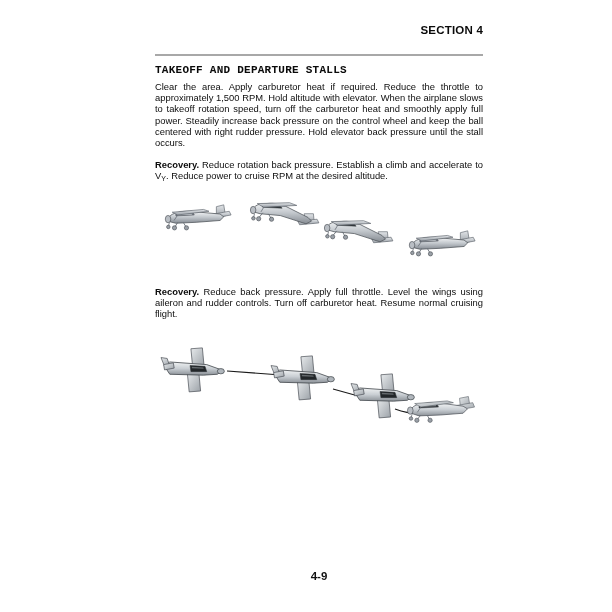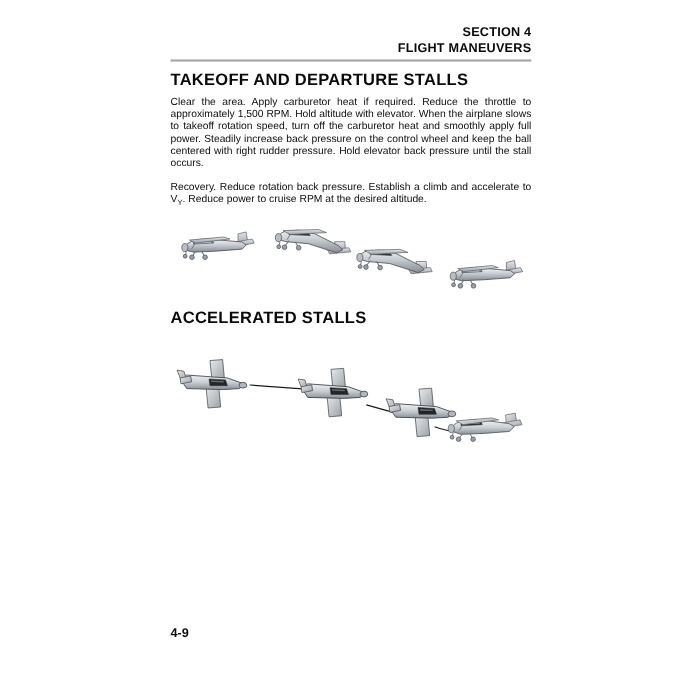--- a/index.html
+++ b/index.html
@@ -50,40 +50,41 @@
 
   
   .content {
     position: absolute;
     left: 155px;
     top: 64px;
     width: 328px;
   }
 
   .section-heading {
-    font-size: 15px;
+    font-size: 11px;
     font-weight: bold;
     letter-spacing: 0.25px;
     margin: 0 0 5px 0;
     color: #0a0a0a;
+    font-family: Liberation Mono, monospace;
   }
 
   p.body {
     font-size: 9.4px;
     line-height: 11.2px;
     text-align: justify;
     text-justify: inter-word;
     margin: 0;
     color: #0d0d0d;
   }
   p.body.gap {
     margin-top: 11px;
   }
   .lead {
-    font-weight: normal;
+    font-weight: bold;
   }
   .vspeed {
     white-space: nowrap;
   }
   .vspeed sub {
     font-size: 7px;
     vertical-align: baseline;
     position: relative;
     top: 2px;
   }
@@ -105,36 +106,35 @@
     margin-top: 18px;
     height: 100px;
   }
 
   
   .page-footer {
     position: absolute;
     left: 155px;
     top: 566px;
     width: 328px;
-    text-align: left;
+    text-align: center;
   }
   .page-number {
     font-size: 11.5px;
     font-weight: bold;
     color: #111111;
   }
 </style>
 </head>
 <body>
 
 <div class="page">
 
   <div class="page-header">
     <div class="header-line">SECTION 4</div>
-    <div class="header-line">FLIGHT MANEUVERS</div>
   </div>
   <div class="header-rule"></div>
 
   <div class="content">
 
     <h2 class="section-heading">TAKEOFF AND DEPARTURE STALLS</h2>
 
     <p class="body">Clear the area. Apply carburetor heat if required. Reduce the throttle to  approximately 1,500 RPM. Hold altitude with elevator. When the airplane slows to takeoff rotation speed, turn off the carburetor heat and smoothly apply full power. Steadily increase back pressure on the control wheel and keep the ball centered with right rudder pressure. Hold elevator back pressure until the stall occurs.</p>
 
     <p class="body gap"><span class="lead">Recovery.</span><span> Reduce rotation back pressure. Establish a climb and accelerate to </span><span class="vspeed"><span>V</span><sub>Y</sub></span><span>. Reduce power to cruise RPM at the desired altitude.</span></p>
@@ -211,23 +211,23 @@
         <g transform="translate(168,20) scale(0.92)">
           <use href="#acft-stall"></use>
         </g>
 
         <g transform="translate(252,32) scale(0.92)">
           <use href="#acft-climb"></use>
         </g>
       </svg>
     </div>
 
-    <h2 class="section-heading">ACCELERATED STALLS</h2>
-
-
+
+
+    <p class="body gap"><span class="lead">Recovery.</span><span> Reduce back pressure. Apply full throttle. Level the wings using aileron and rudder controls. Turn off carburetor heat. Resume normal cruising flight.</span></p>
 
     <div class="figure" id="figure-accelerated-stalls">
       <svg width="328" height="100" viewBox="0 0 328 100" xmlns="http://www.w3.org/2000/svg">
         <defs>
           <linearGradient id="bankFuse" x1="0" y1="0" x2="0" y2="1">
             <stop offset="0%" stop-color="#f0f2f3"></stop>
             <stop offset="50%" stop-color="#c9ced3"></stop>
             <stop offset="100%" stop-color="#8b9197"></stop>
           </linearGradient>
           <linearGradient id="bankWing" x1="0" y1="0" x2="1" y2="1">

